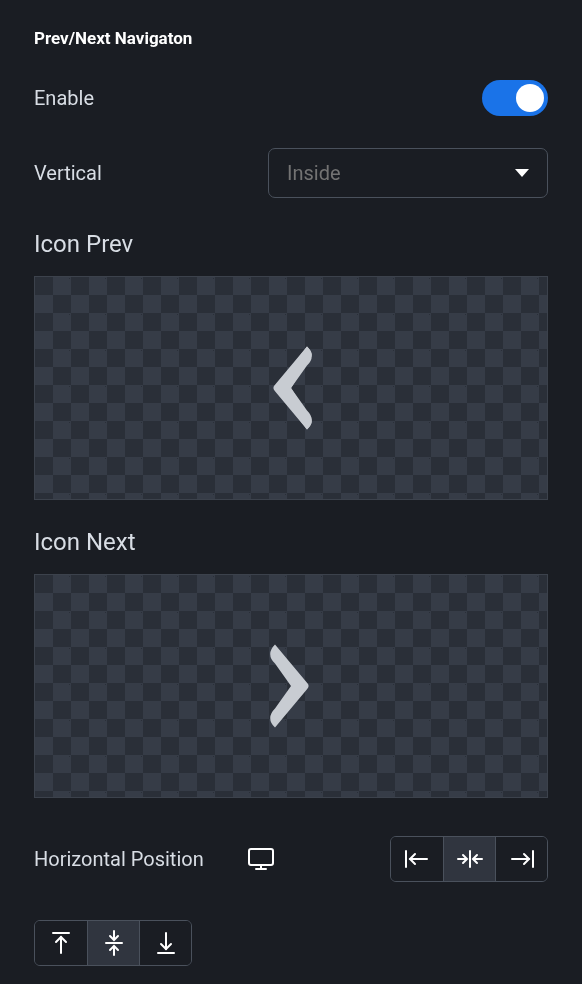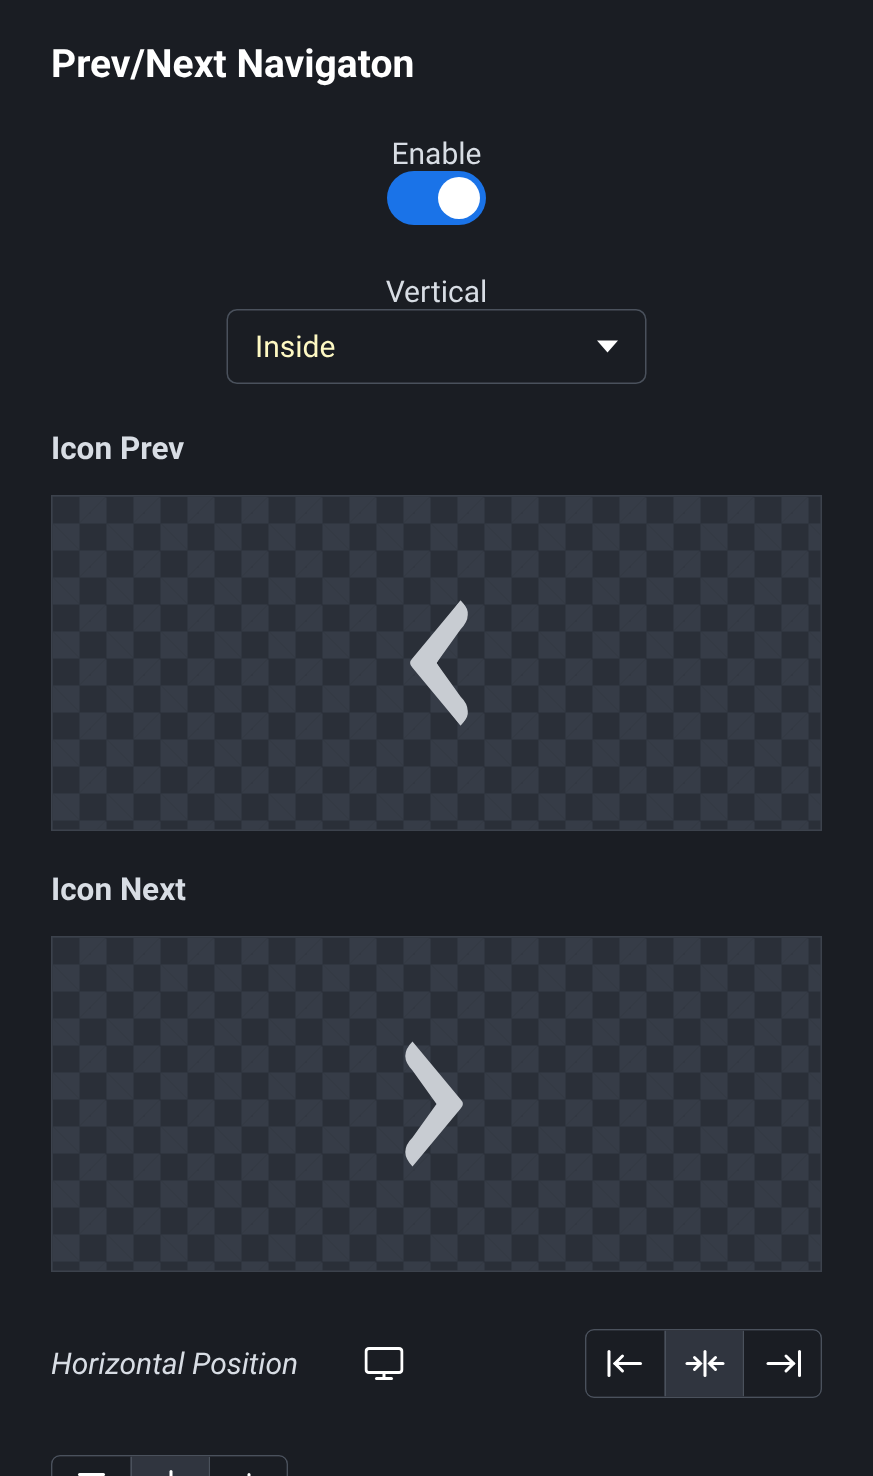--- a/index.html
+++ b/index.html
@@ -6,40 +6,39 @@
   body {
     width: 582px;
     height: 984px;
     background: #1a1d23;
     font-family: -apple-system, BlinkMacSystemFont, "Segoe UI", Roboto, sans-serif;
     color: #d8dde4;
     padding: 28px 34px;
     overflow: hidden;
   }
   .section-title {
-    font-size: 26px;
+    font-size: 17px;
     font-weight: 700;
     color: #ffffff;
     margin-bottom: 32px;
   }
   .row {
     display: flex;
     align-items: center;
     justify-content: space-between;
     margin-bottom: 32px;
-    flex-direction: column;
   }
   .label {
     font-size: 20px;
     font-weight: 400;
     color: #d8dde4;
   }
   .label-block {
-    font-size: 21px;
-    font-weight: 700;
+    font-size: 24px;
+    font-weight: 400;
     color: #d8dde4;
     margin-bottom: 18px;
     margin-top: 6px;
   }
   
   .toggle {
     width: 66px;
     height: 36px;
     background: #1a73e8;
     border-radius: 18px;
@@ -63,21 +62,21 @@
     border-radius: 7px;
     background: #1a1d23;
     display: flex;
     align-items: center;
     justify-content: space-between;
     padding: 0 18px;
     cursor: pointer;
   }
   .select-value {
     font-size: 20px;
-    color: #fef9c3;
+    color: #737373;
   }
   .chev-down {
     width: 0; height: 0;
     border-left: 7px solid transparent;
     border-right: 7px solid transparent;
     border-top: 8px solid #fff;
   }
   
   .icon-preview {
     width: 100%;
@@ -102,21 +101,20 @@
   .pos-row {
     display: flex;
     align-items: center;
     justify-content: space-between;
     margin-top: 38px;
   }
   .pos-left {
     display: flex;
     align-items: center;
     gap: 44px;
-    font-style: italic;
   }
   .device-icon { display:flex; align-items:center; justify-content:center; cursor:pointer; }
   
   .seg {
     display: flex;
     border: 1px solid #4a515c;
     border-radius: 6px;
     overflow: hidden;
   }
   .seg-btn {

